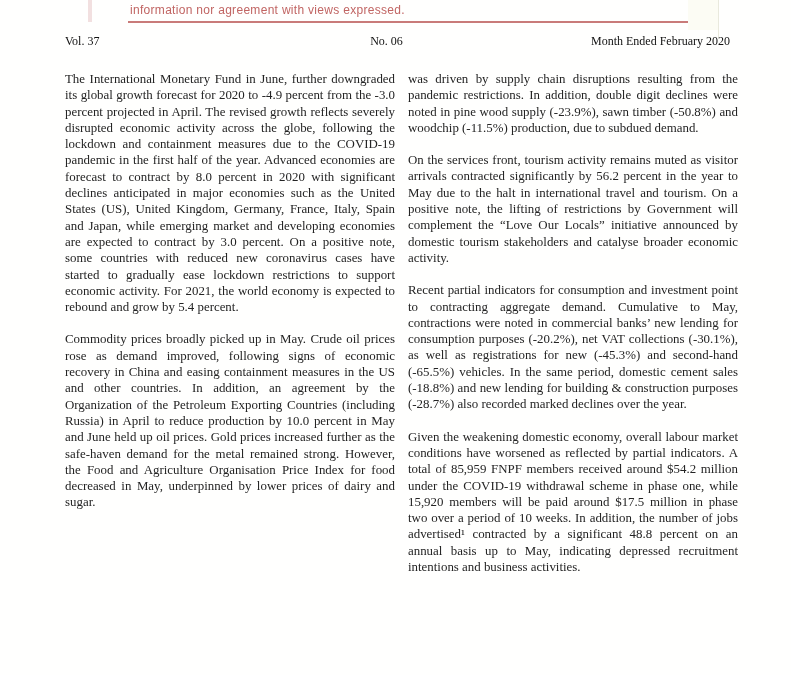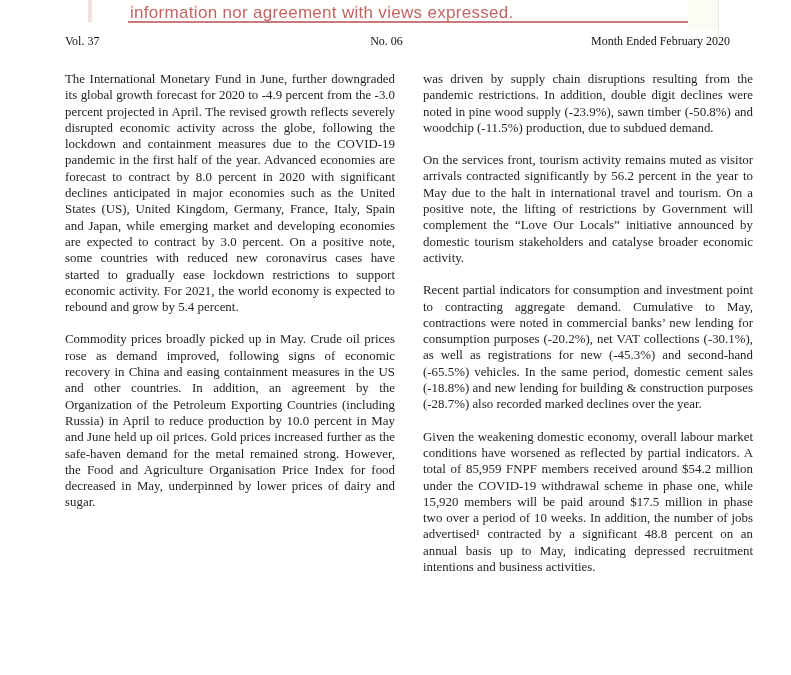--- a/index.html
+++ b/index.html
@@ -15,21 +15,21 @@
     overflow: hidden;
     font-family: "Liberation Serif", serif;
     color: #242424;
   }
   
   .masthead-text {
     position: absolute;
     top: 3px;
     left: 130px;
     font-family: "Liberation Sans", sans-serif;
-    font-size: 17px;
+    font-size: 12px;
     letter-spacing: 0.3px;
     color: #c16563;
     white-space: nowrap;
   }
   .masthead-line {
     position: absolute;
     top: 21px;
     left: 128px;
     width: 560px;
     height: 2px;
@@ -80,21 +80,21 @@
     text-align: center;
   }
   .issue-header .right-cell { text-align: right; }
   
   .body-columns {
     position: absolute;
     top: 71px;
     left: 65px;
     width: 673px;
     display: flex;
-    gap: 28px;
+    gap: 13px;
   }
   .col {
     width: 330px;
     flex: 0 0 330px;
   }
   .col p {
     margin: 0 0 16px 0;
     font-size: 12.9px;
     line-height: 16.3px;
     text-align: justify;

